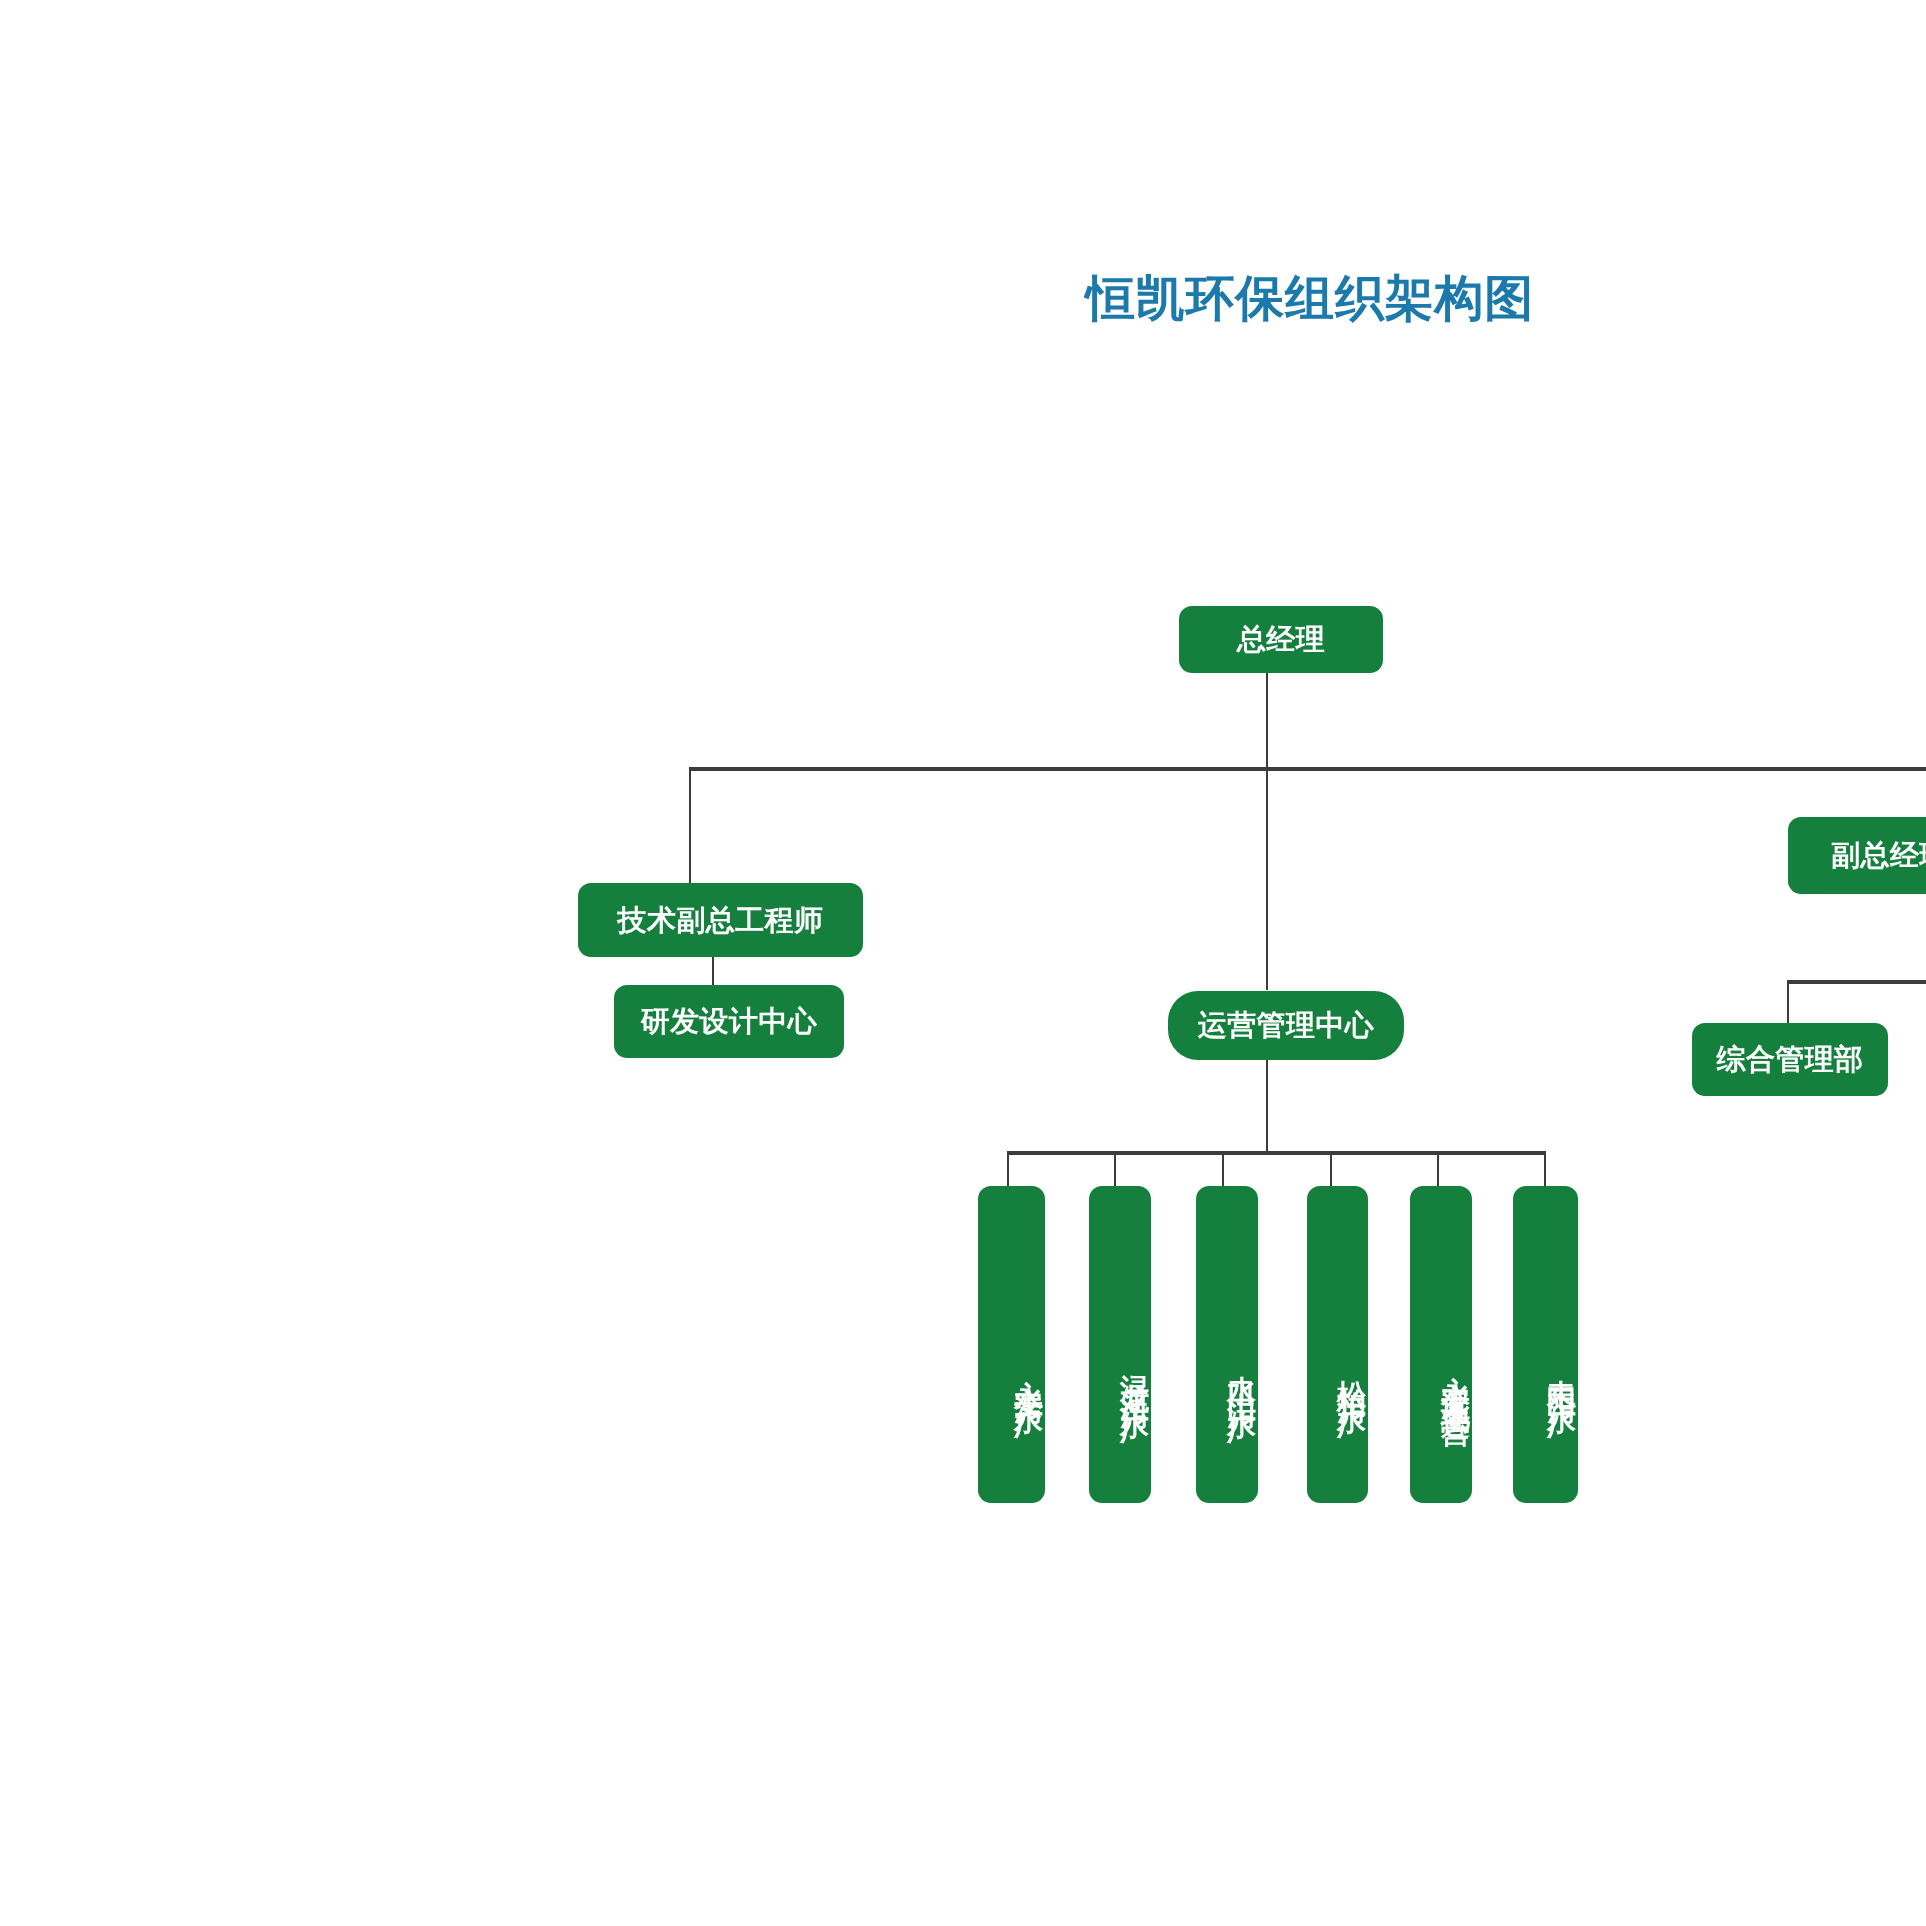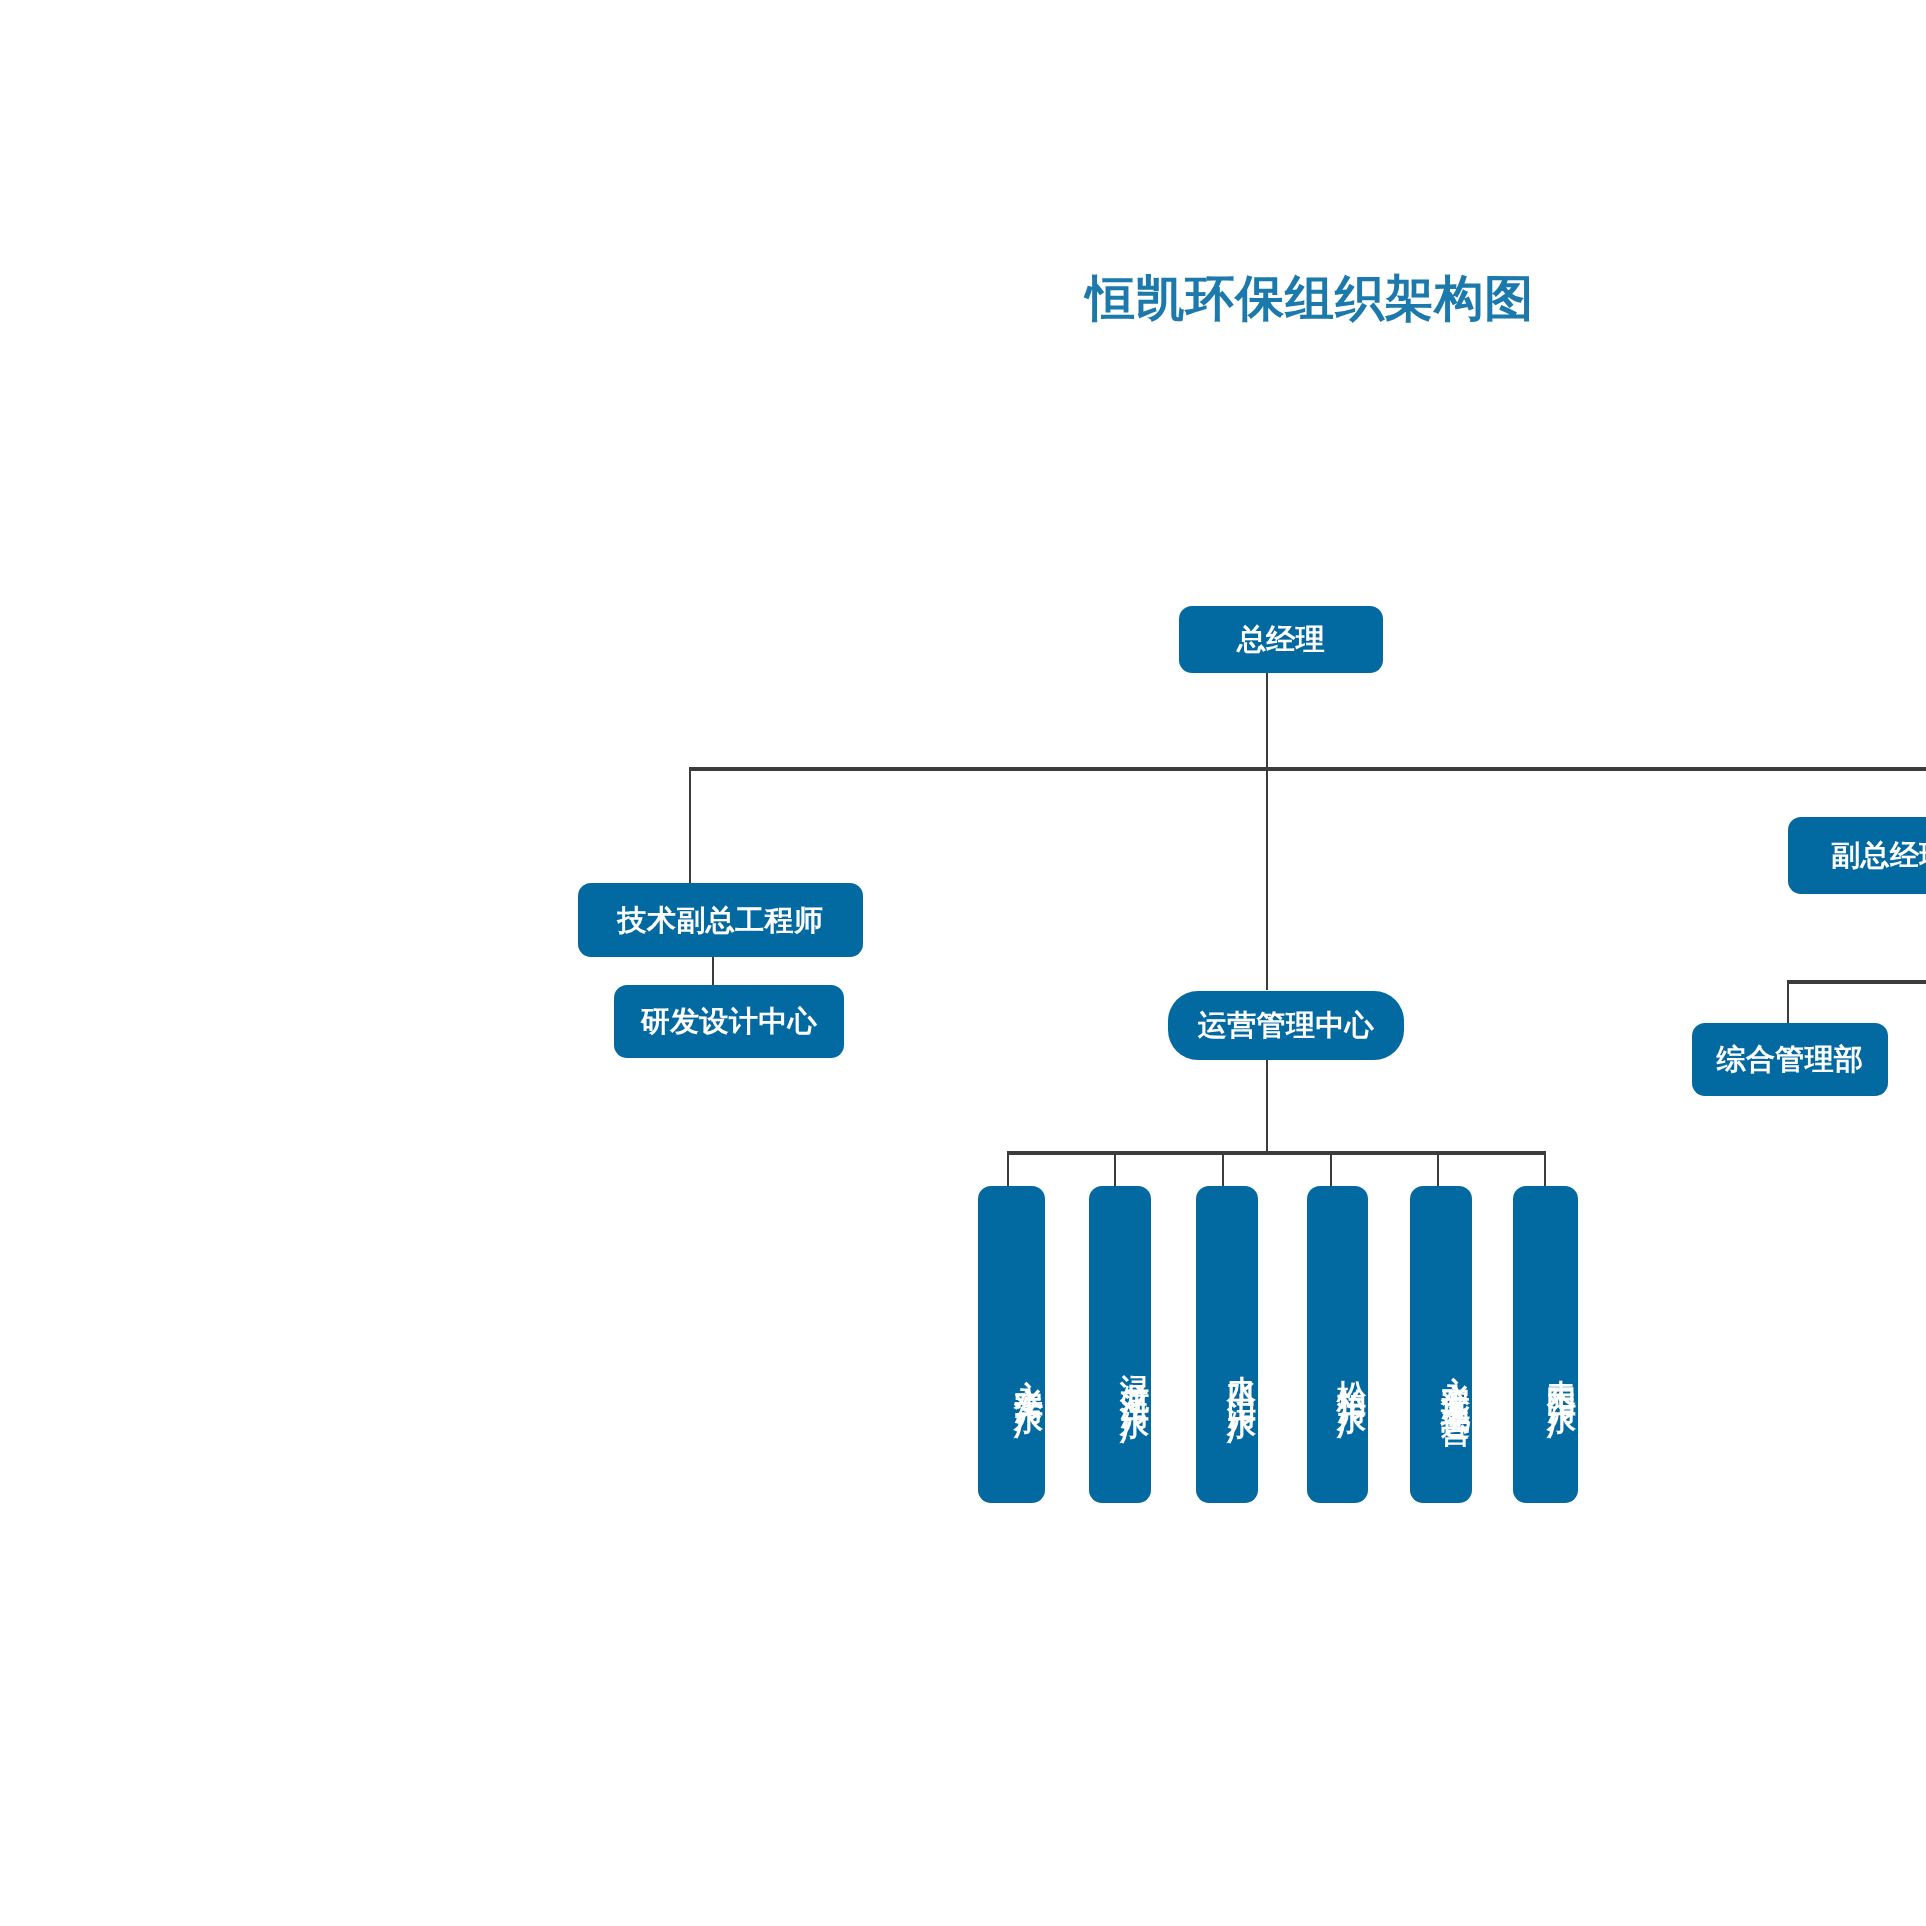--- a/index.html
+++ b/index.html
@@ -34,21 +34,21 @@
   .conn {
     position: absolute;
     background: #3c3c3c;
   }
   .conn.v { width: 2.3px; }
   .conn.h { height: 3.9px; }
 
   
   .node {
     position: absolute;
-    background: #0369a1;
+    background: #15803d;
     color: #ffffff;
     font-weight: bold;
     display: flex;
     align-items: center;
     justify-content: center;
     text-align: right;
     box-sizing: border-box;
     line-height: 1.12;
   }
   .node.horiz {

